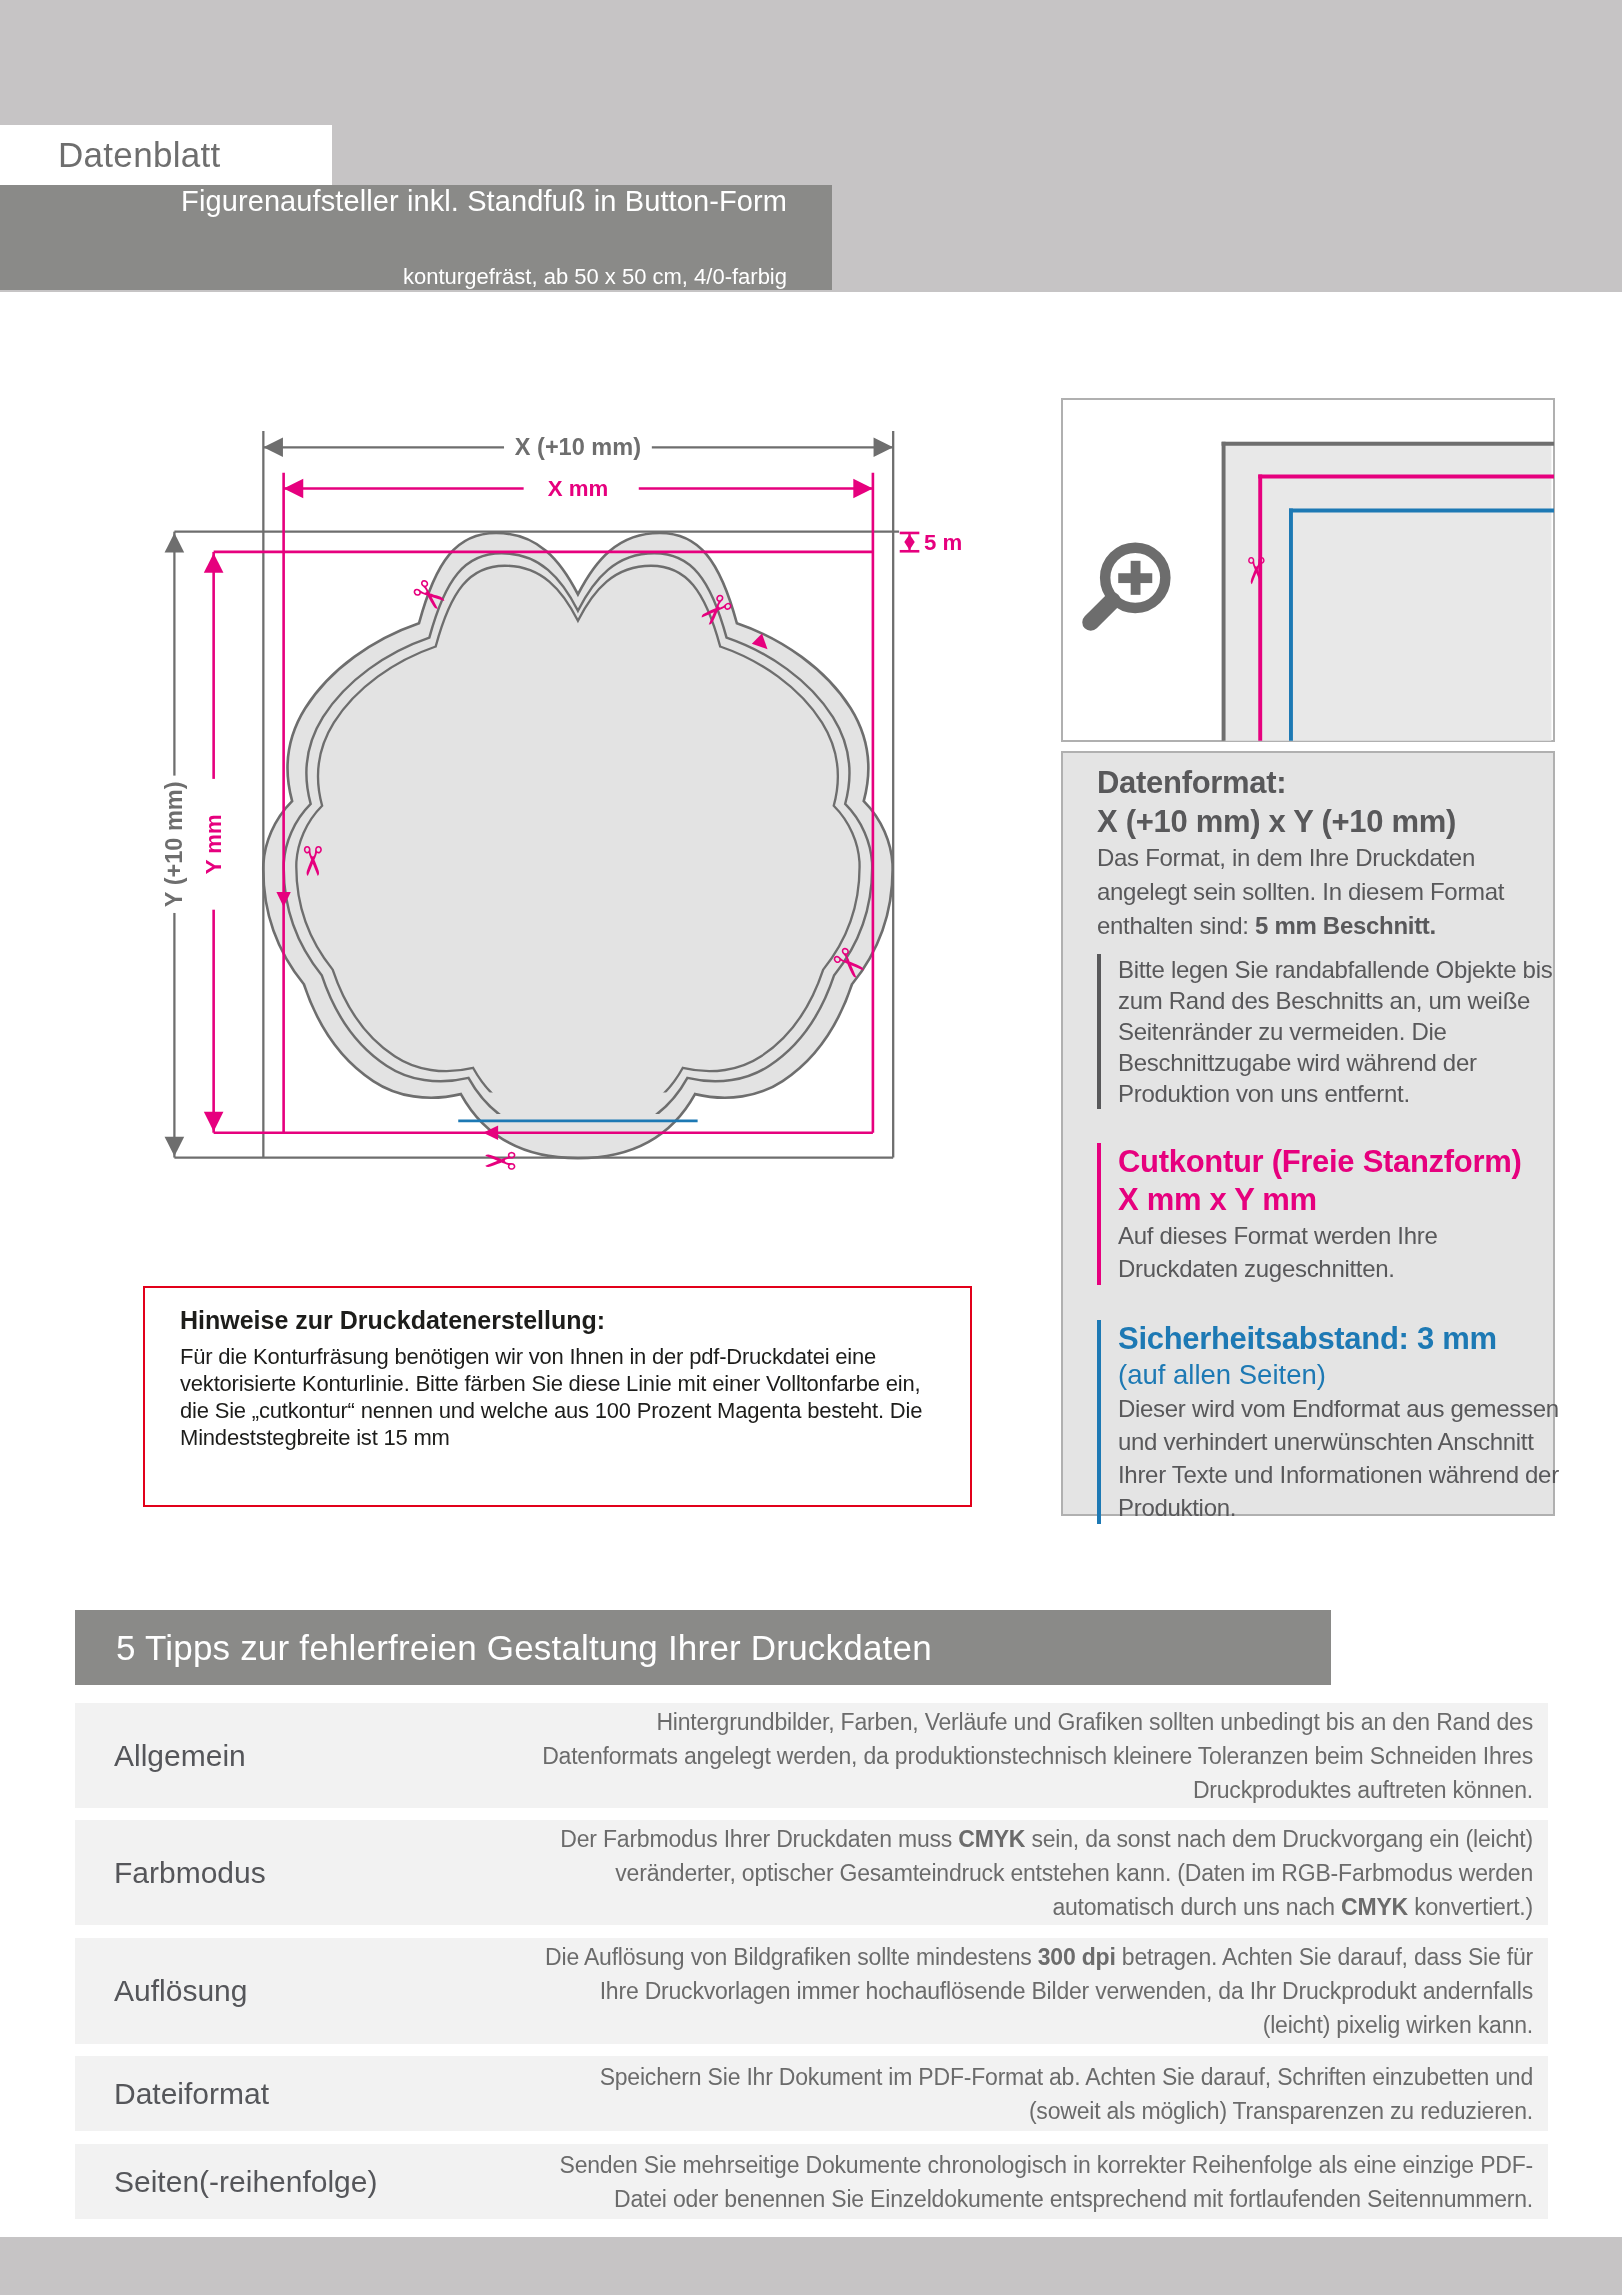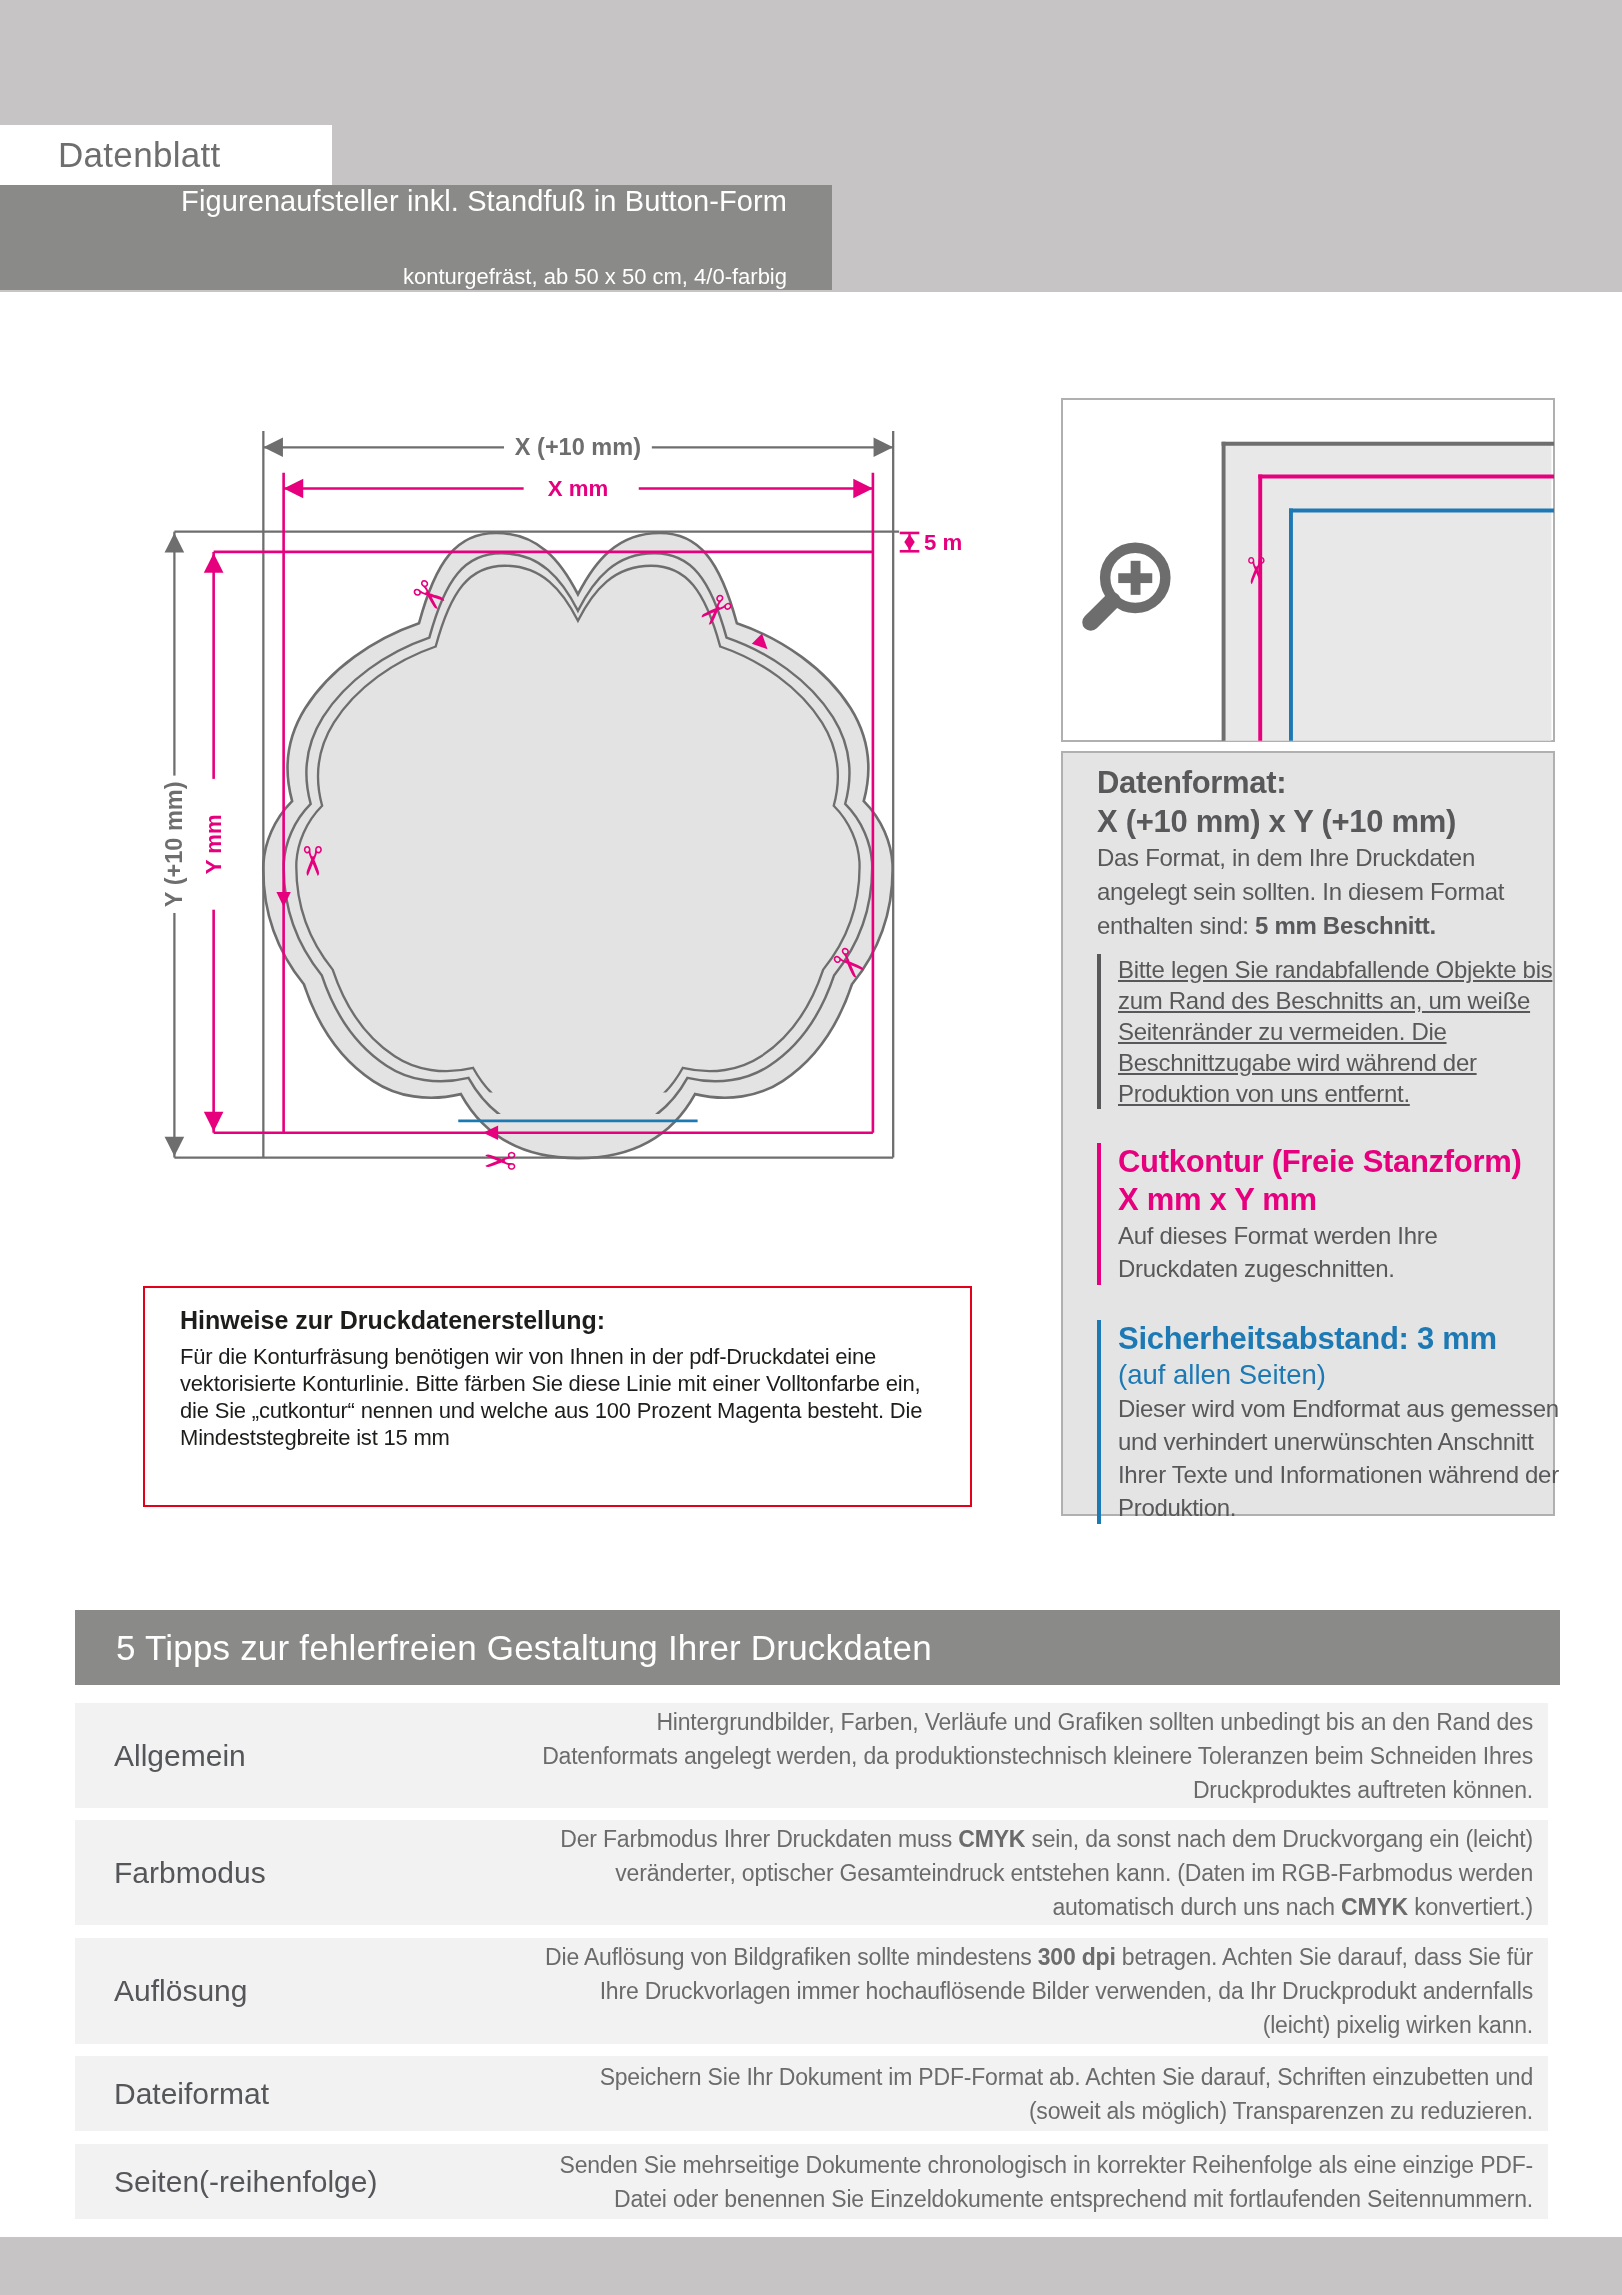--- a/index.html
+++ b/index.html
@@ -30,37 +30,37 @@
   .detail-box{left:1061px;top:398px;width:494px;height:344px;background:#fff;
               border:2.6px solid #b0b0b0;box-sizing:border-box;}
   .detail-box svg{position:absolute;left:-2.6px;top:-2.6px;}
 
   
   .info-panel{left:1061px;top:751px;width:494px;height:765px;background:#e4e4e4;
               border:2px solid #b0b0b0;box-sizing:border-box;color:#58585a;}
   .info-panel .sec{position:absolute;left:34px;width:445px;}
   .ip-h{font-size:31px;font-weight:700;line-height:38px;white-space:nowrap;letter-spacing:-0.3px;}
   .ip-body{font-size:24px;line-height:33px;letter-spacing:-0.3px;}
-  .note{border-left:4.6px solid #58585a;padding-left:17px;line-height:31px;text-decoration:underline;}
+  .note{border-left:4.6px solid #58585a;padding-left:17px;line-height:31px;}
   .sec-cut{border-left:4.6px solid #e6007e;padding-left:17px;}
   .sec-safe{border-left:4.6px solid #1d79b4;padding-left:17px;}
   .mag{color:#e6007e;}
   .blu{color:#1d79b4;}
   .ip-sub-blue{font-size:27.5px;font-weight:400;line-height:34px;color:#1d79b4;}
 
   
   .hints-box{left:143px;top:1286px;width:829px;height:221px;background:#fff;
              border:2.6px solid #e2001a;box-sizing:border-box;color:#1d1d1b;
              padding:17px 35px;}
   .hints-box h3{margin:0;font-size:25px;line-height:31px;}
   .hints-box p{margin:6.5px 0 0 0;font-size:22px;line-height:27px;letter-spacing:-0.2px;}
   .hints-box p.p2{margin-top:11.8px;}
 
   
-  .tips-header{left:75px;top:1610px;width:1485px;height:75px;background:#8a8a88;
+  .tips-header{left:75px;top:1610px;width:1256px;height:75px;background:#8a8a88;
                display:flex;align-items:center;color:#fff;}
   .tips-header span{padding-left:41px;font-size:35px;letter-spacing:0.2px;}
   .tip-row{left:75px;width:1473px;background:#f2f2f2;}
   .tip-label{position:absolute;left:39px;top:0;height:100%;display:flex;align-items:center;
              font-size:30px;color:#55565a;}
   .tip-body{position:absolute;left:463px;top:0;height:100%;width:995px;display:flex;
             align-items:center;font-size:23px;line-height:34px;color:#6b6b6b;letter-spacing:-0.2px;text-align:right;}
   .r1{top:1703px;height:105px;}
   .r2{top:1820px;height:105px;}
   .r3{top:1938px;height:106px;}

